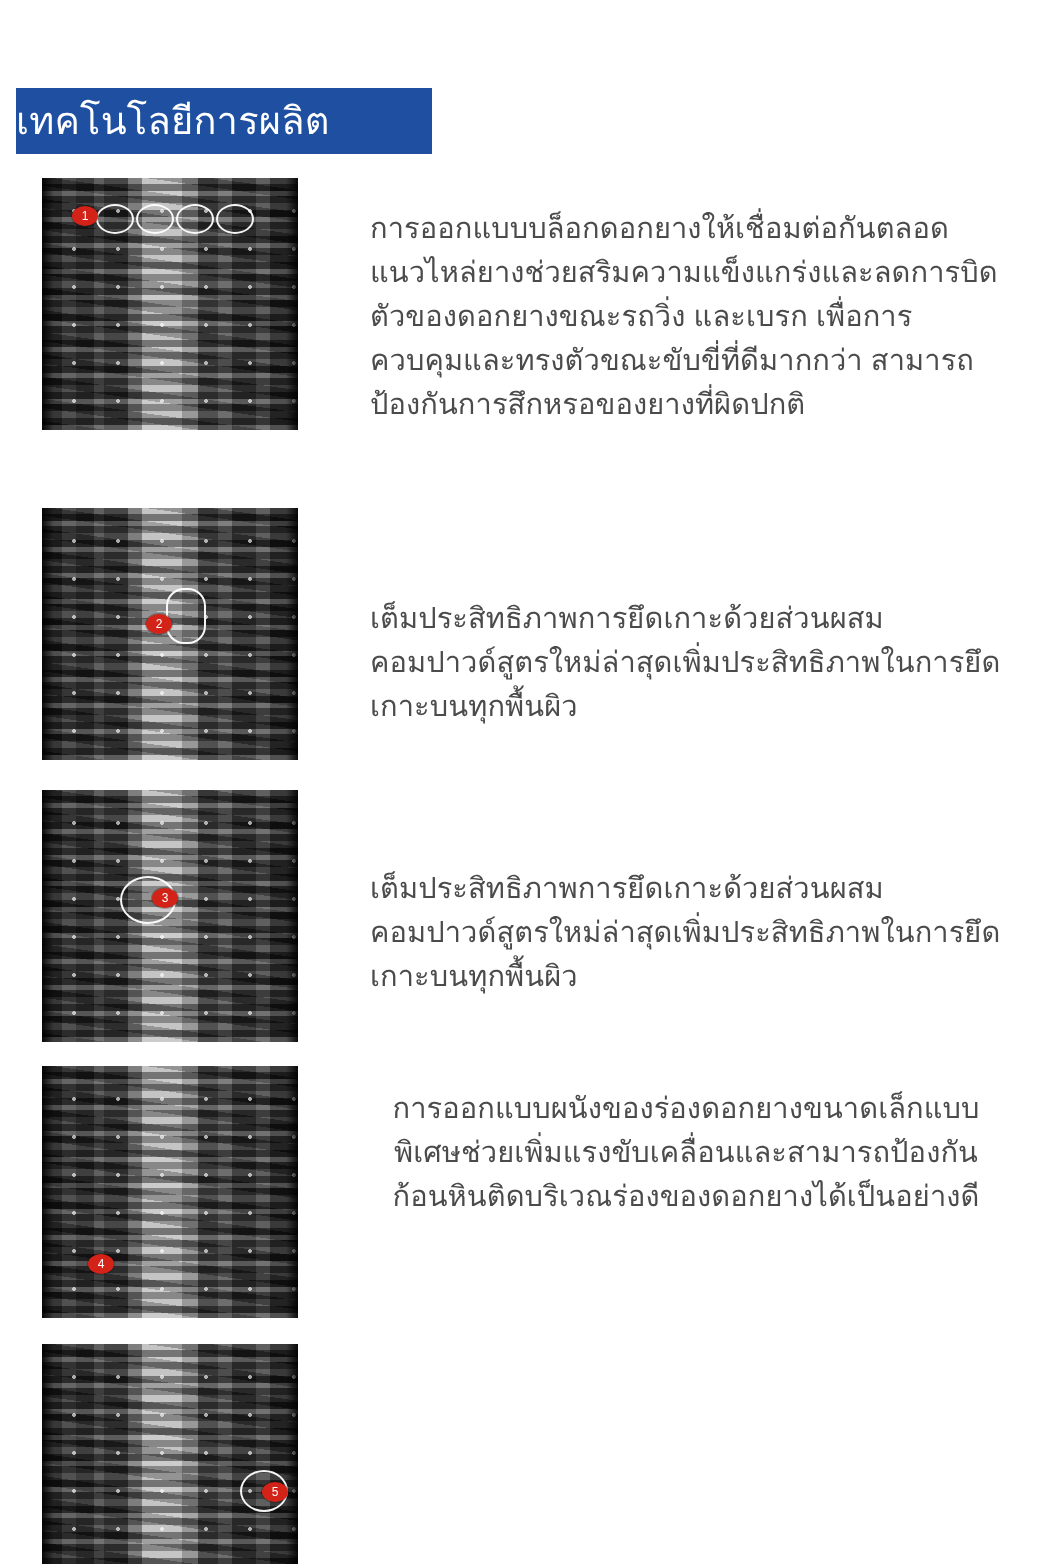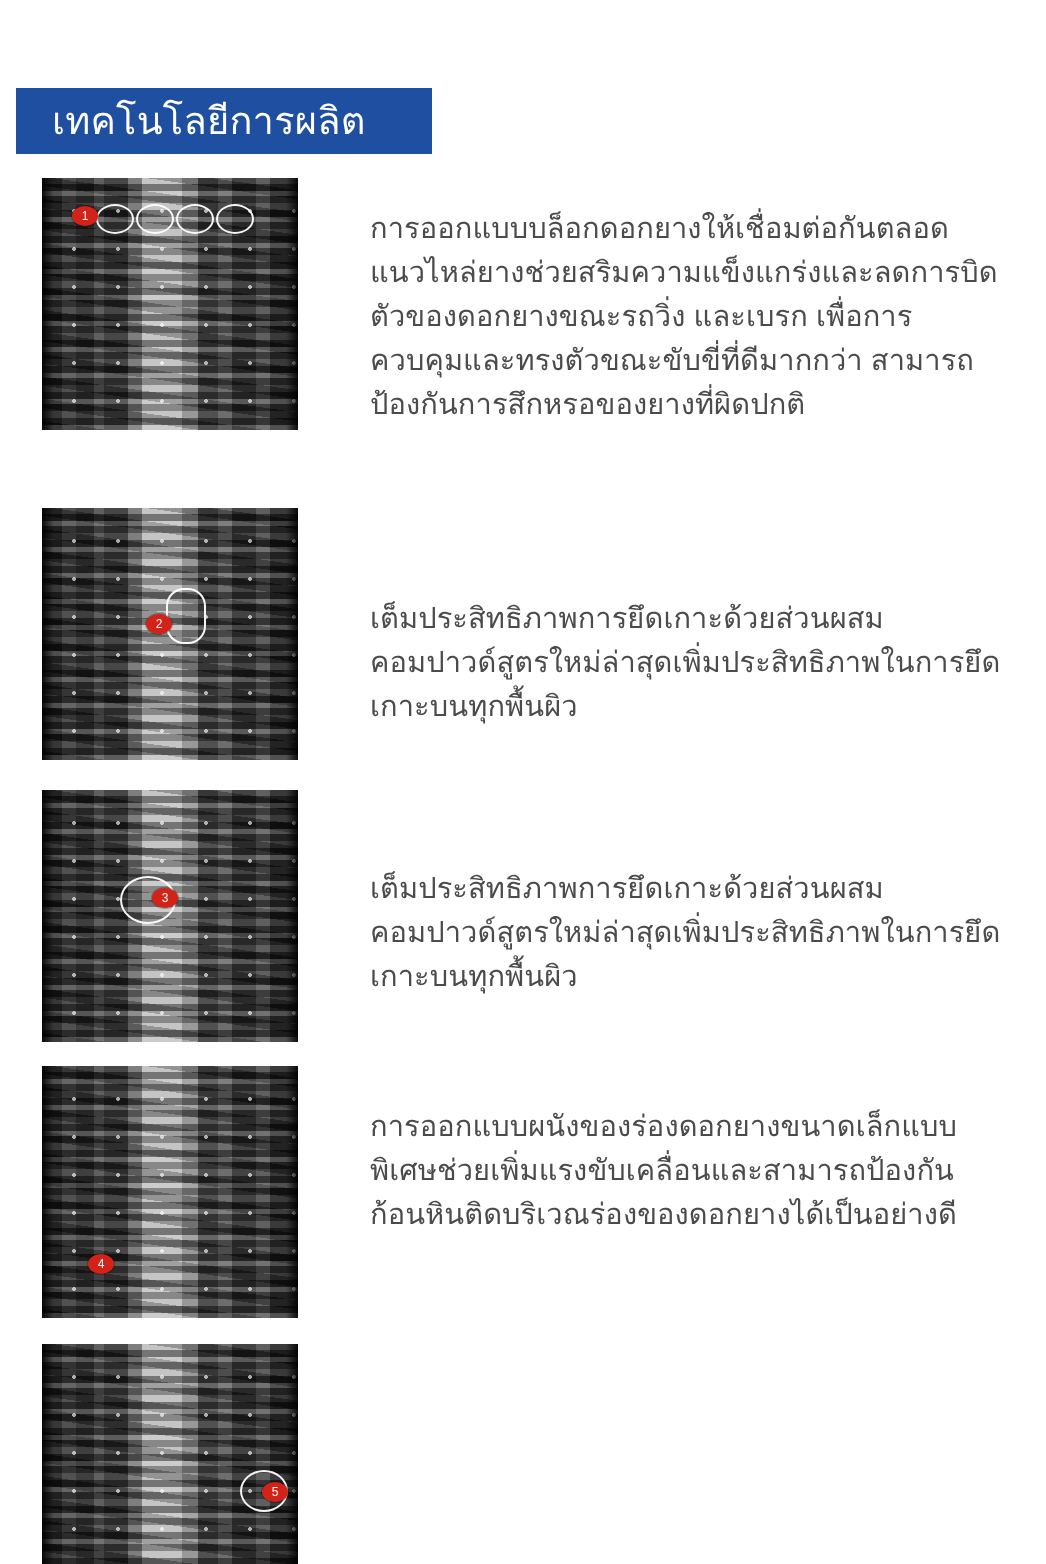--- a/index.html
+++ b/index.html
@@ -26,21 +26,20 @@
   .banner {
     position: absolute;
     left: 16px;
     top: 88px;
     width: 416px;
     height: 66px;
     background: #1f4fa0;
     display: flex;
     align-items: center;
     box-sizing: border-box;
-    padding-left: 36px;
   }
   .banner-title {
     color: #ffffff;
     font-size: 38px;
     line-height: 1;
     letter-spacing: 0.2px;
     font-weight: 400;
   }
 
   
@@ -220,21 +219,21 @@
     </div>
 
     <div class="row" style="height:278px;">
       <div class="tire" style="top:0;">
         <div class="tread"></div>
         <div class="tread-studs"></div>
         <div class="tread-edge-l"></div>
         <div class="tread-edge-r"></div>
         <div class="marker" style="left:46px;top:188px;">4</div>
       </div>
-      <div class="copy" style="top:24px;">
+      <div class="copy" style="top:6px;text-align:center;">
         <p>การออกแบบผนังของร่องดอกยางขนาดเล็กแบบพิเศษช่วยเพิ่มแรงขับเคลื่อนและสามารถป้องกันก้อนหินติดบริเวณร่องของดอกยางได้เป็นอย่างดี</p>
       </div>
     </div>
 
     <div class="row" style="height:282px;">
       <div class="tire" style="top:0;">
         <div class="tread"></div>
         <div class="tread-studs"></div>
         <div class="tread-edge-l"></div>
         <div class="tread-edge-r"></div>

